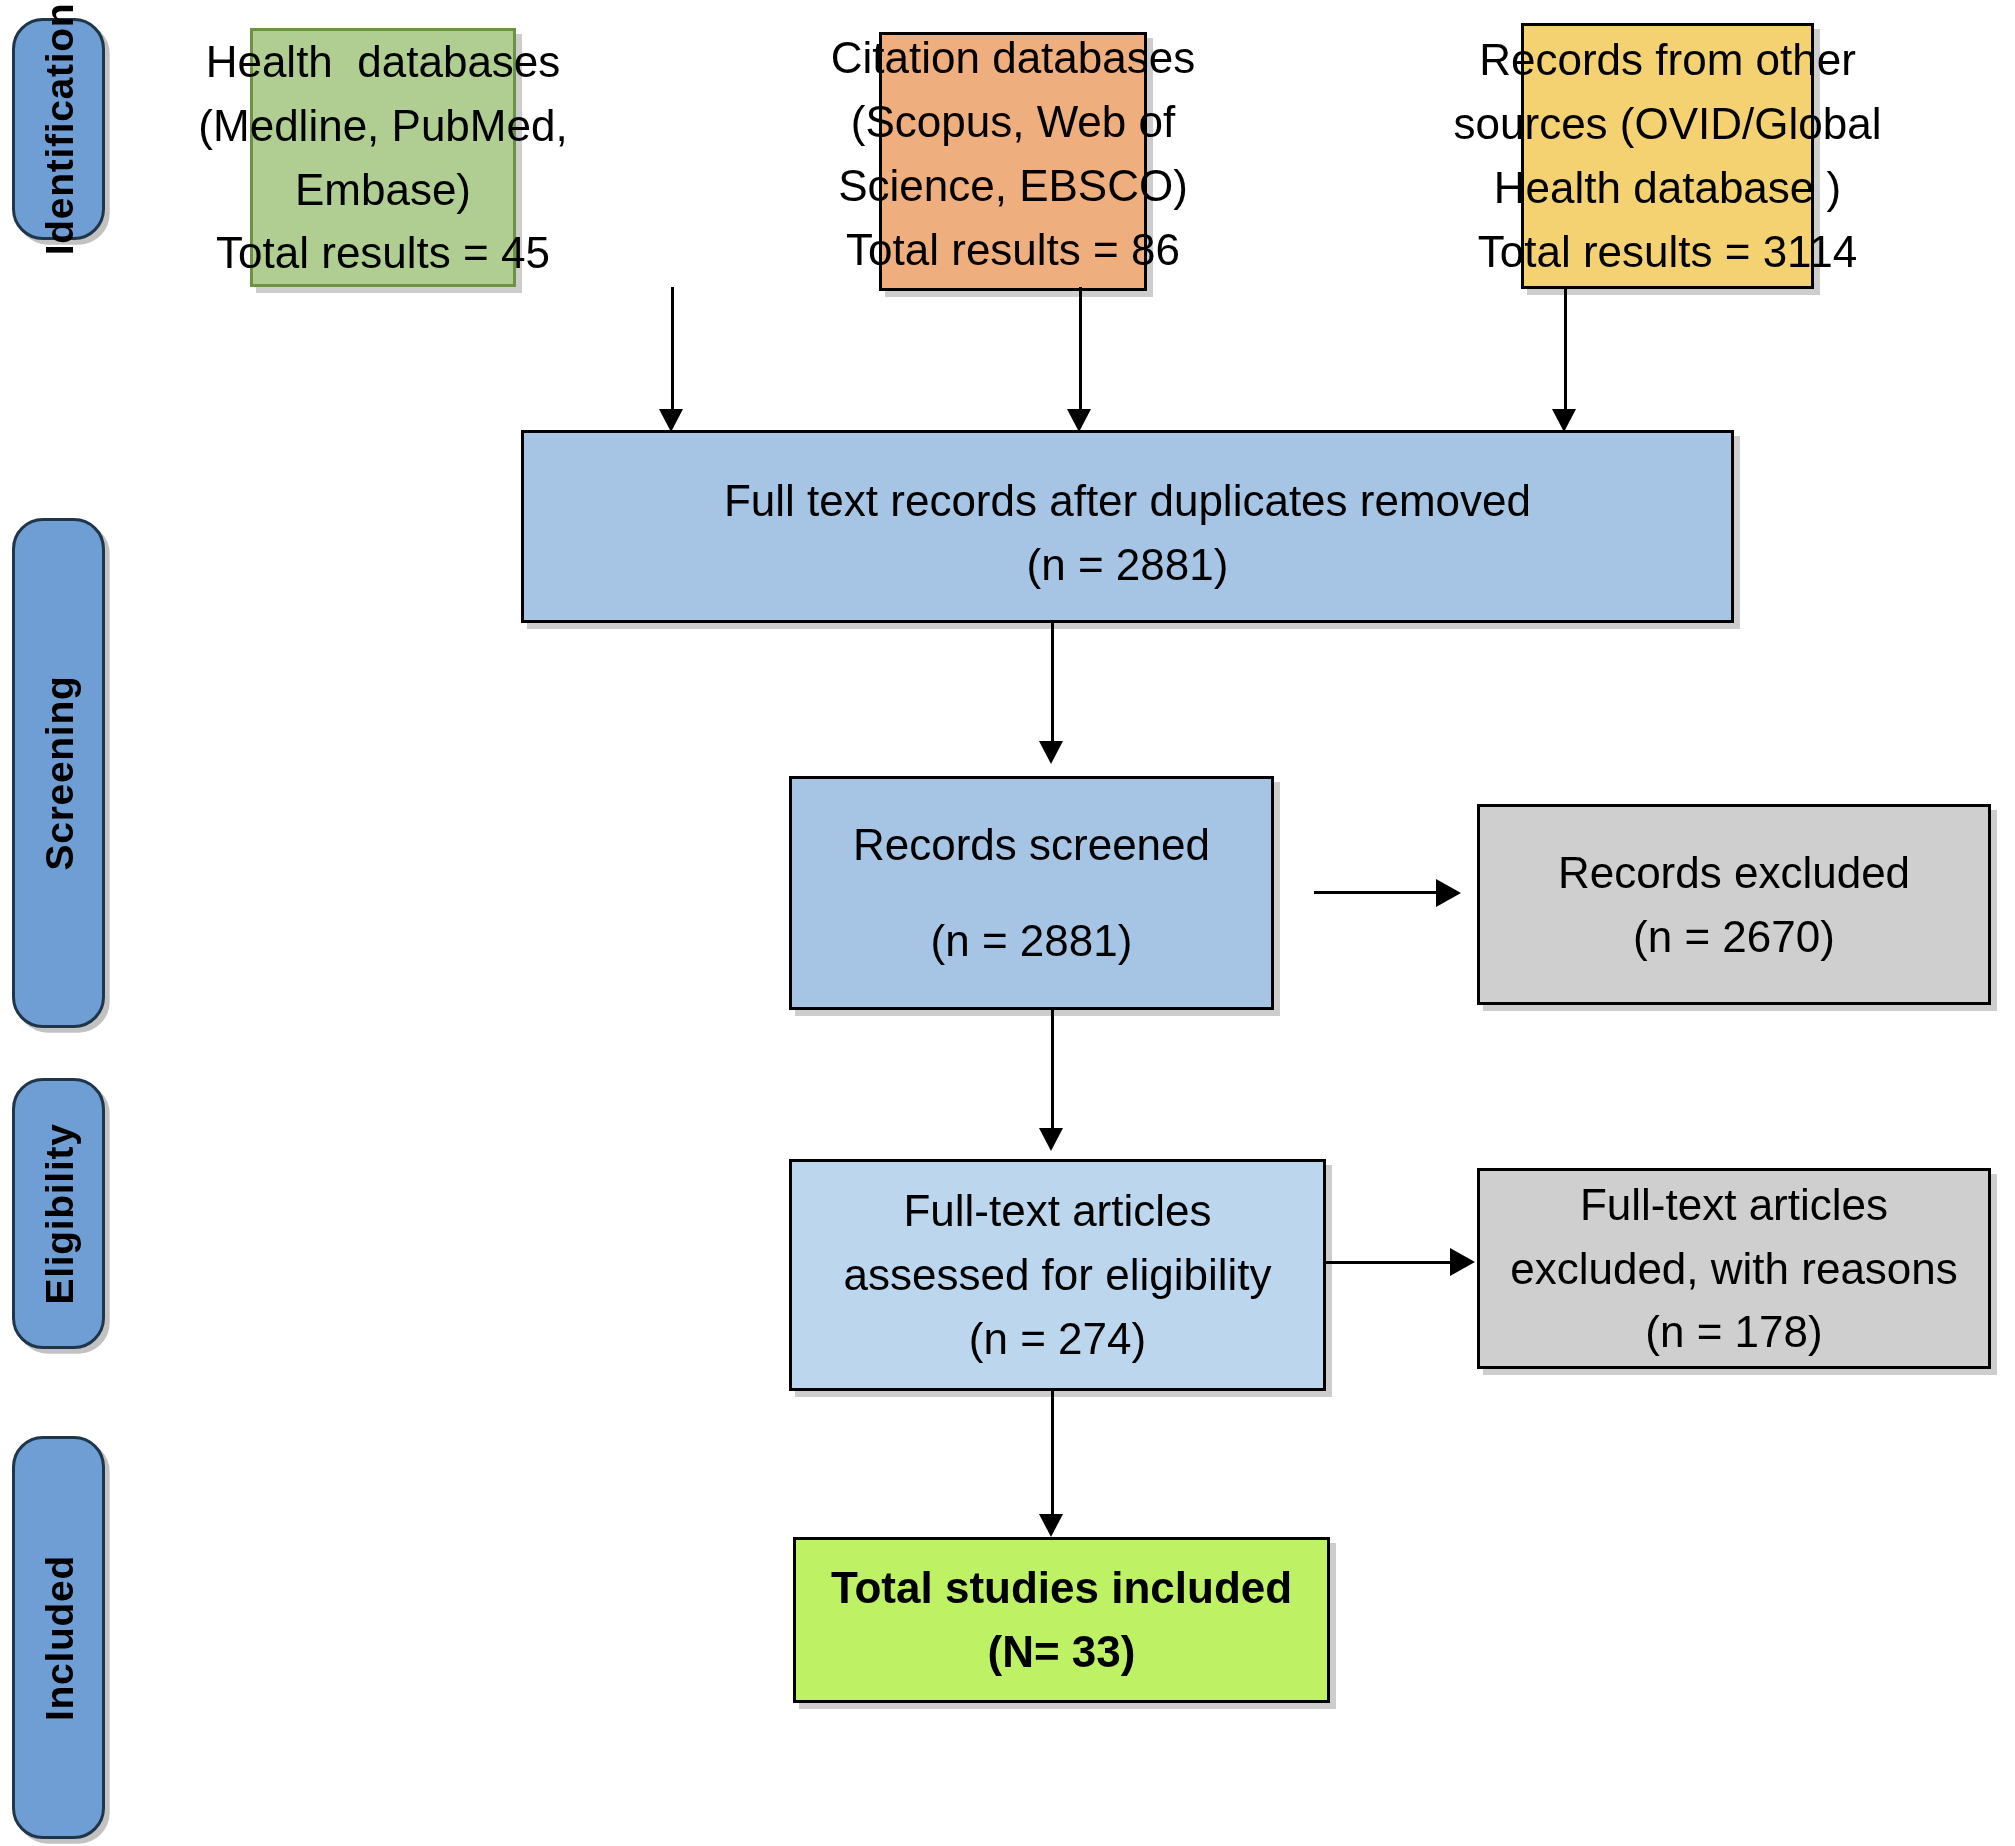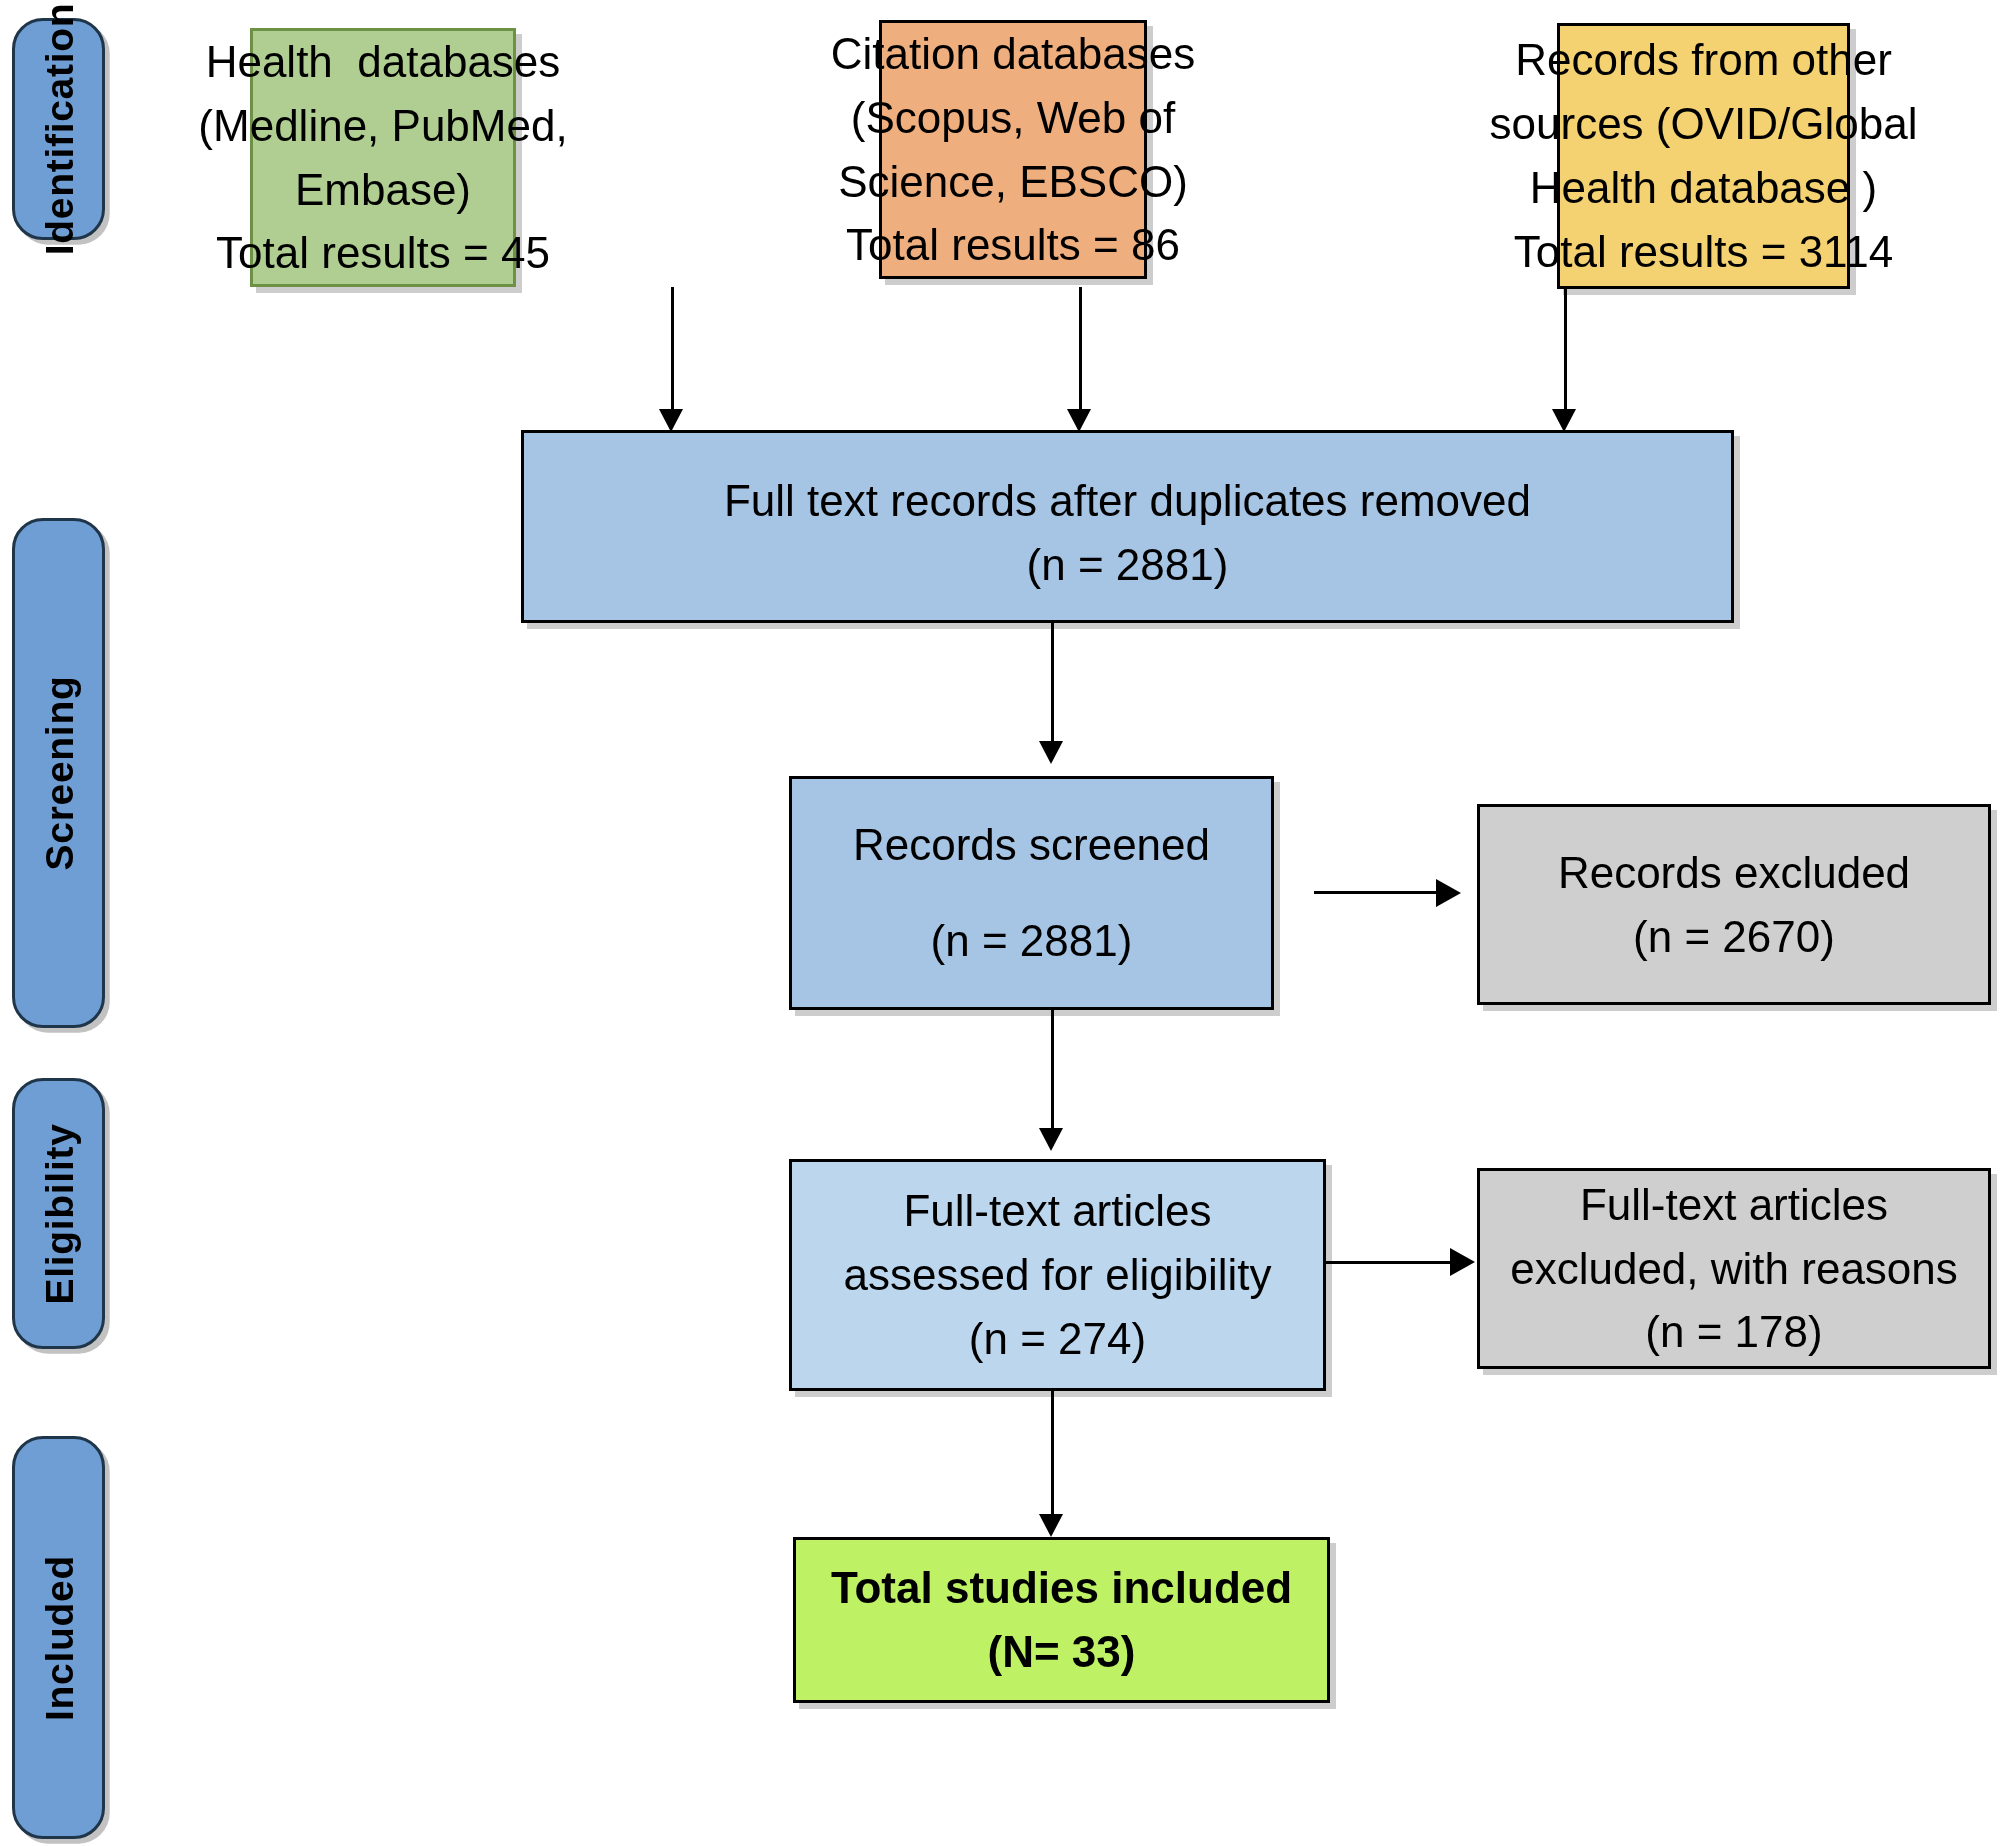--- a/index.html
+++ b/index.html
@@ -55,21 +55,21 @@
     font-size: 44px;
     line-height: 1.45;
     color: #000000;
     padding: 6.7px 12px;
     box-shadow: 6px 6px 0 rgba(130,130,130,0.40);
   }
   .node .line { display: block; white-space: pre; }
 
   .node.green  { background: #b0cd92; border: 3.4px solid #6d9246; }
   .node.orange { background: #eeae7e; border: 3.4px solid #000000; }
-  .node.yellow { background: #f4d271; border: 3.4px solid #000000; margin-left: 36px; }
+  .node.yellow { background: #f4d271; border: 3.4px solid #000000; }
   .node.blue   { background: #a6c4e4; border: 3.4px solid #000000; }
   .node.blue-lt{ background: #bcd6ee; border: 3.4px solid #000000; }
   .node.grey   { background: #cfcfcf; border: 3.4px solid #000000; }
   .node.green2 { background: #bef264; border: 3.4px solid #000000; font-weight: bold; }
 
   
   .vline {
     position: absolute;
     width: 2.7px;
     background: #000000;
@@ -115,21 +115,21 @@
     <span class="stage-label">Included</span>
   </div>
 
   <div class="node green" style="left:250px; top:28px; width:266px; height:259px;">
     <span class="line">Health  databases</span>
     <span class="line">(Medline, PubMed,</span>
     <span class="line">Embase)</span>
     <span class="line">Total results = 45</span>
   </div>
 
-  <div class="node orange" style="left:879px; top:20px; width:268px; height:259px;">
+  <div class="node orange" style="left:879px; top:32px; width:268px; height:259px;justify-content:flex-end;">
     <span class="line">Citation databases</span>
     <span class="line">(Scopus, Web of</span>
     <span class="line">Science, EBSCO)</span>
     <span class="line">Total results = 86</span>
   </div>
 
   <div class="node yellow" style="left:1521px; top:23px; width:293px; height:266px;">
     <span class="line">Records from other</span>
     <span class="line">sources (OVID/Global</span>
     <span class="line">Health database )</span>

